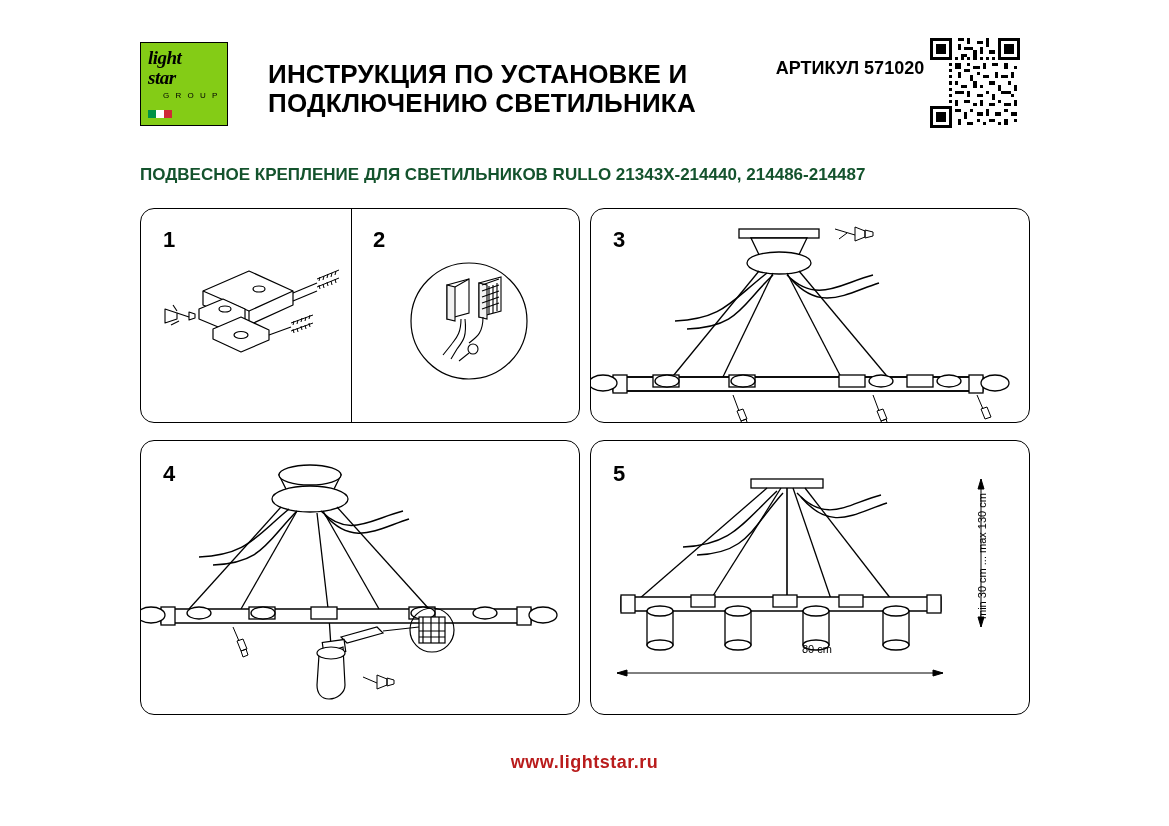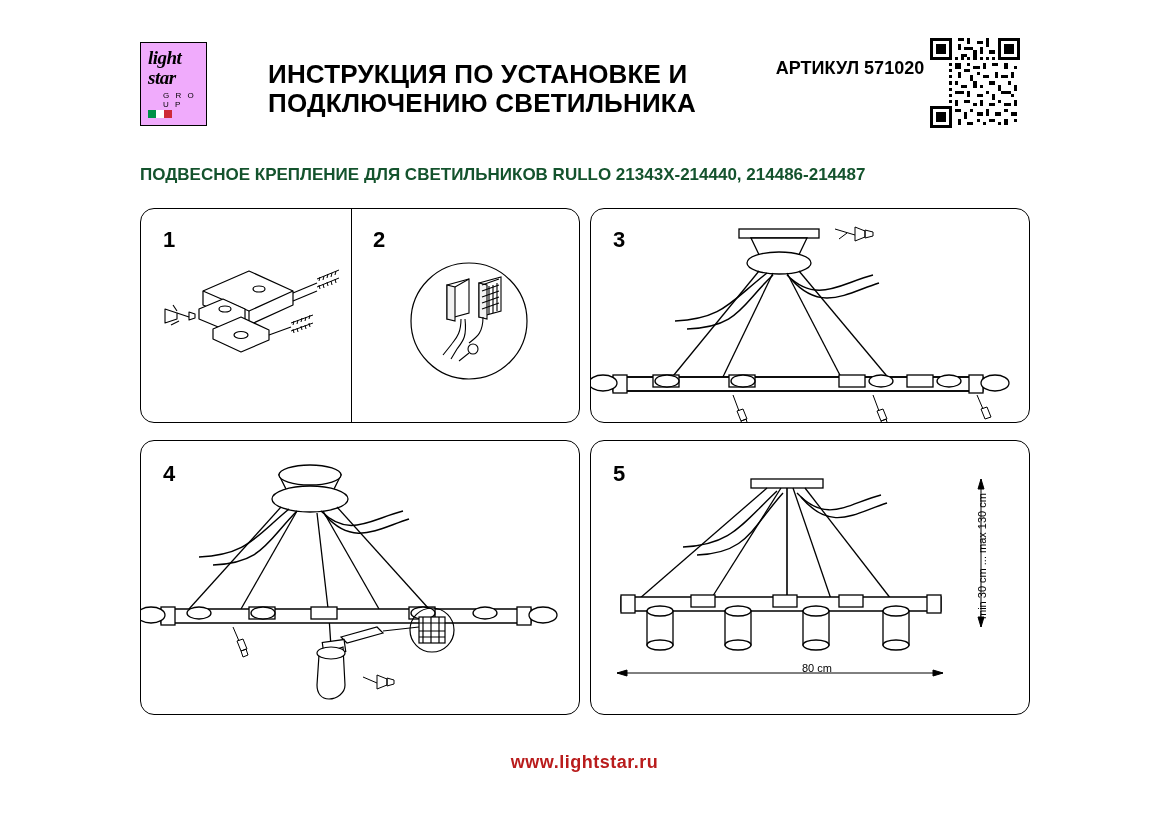--- a/index.html
+++ b/index.html
@@ -25,23 +25,23 @@
     position: absolute;
     left: 140px;
     top: 38px;
     width: 890px;
     height: 88px;
   }
   .logo-box {
     position: absolute;
     left: 0px;
     top: 4px;
-    width: 67px;
+    width: 88px;
     height: 84px;
-    background: #f0abfc;
+    background: #84cc16;
     border: 1px solid #000000;
     box-sizing: border-box;
   }
   .logo-inner {
     position: absolute;
     left: 0;
     top: 0;
     width: 100%;
     height: 100%;
   }
@@ -564,19 +564,19 @@
         <polygon points="352,232 342,229 342,235"></polygon>
       </g>
 
       <g stroke="#000" fill="#000" stroke-width="1">
         <line x1="390" y1="38" x2="390" y2="186"></line>
         <polygon points="390,38 387,48 393,48"></polygon>
         <polygon points="390,186 387,176 393,176"></polygon>
       </g>
     </svg>
 
-    <div class="dim-label" style="left:183px; top:221px;padding-left:28px;">80 cm</div>
+    <div class="dim-label" style="left:183px; top:202px;padding-left:28px;">80 cm</div>
     <div class="dim-vert" style="left:385px; top:178px;">min 30 cm ... max 130 cm</div>
   </div>
 
   <div class="footer">www.lightstar.ru</div>
 
 </div>
 
 </body></html>

